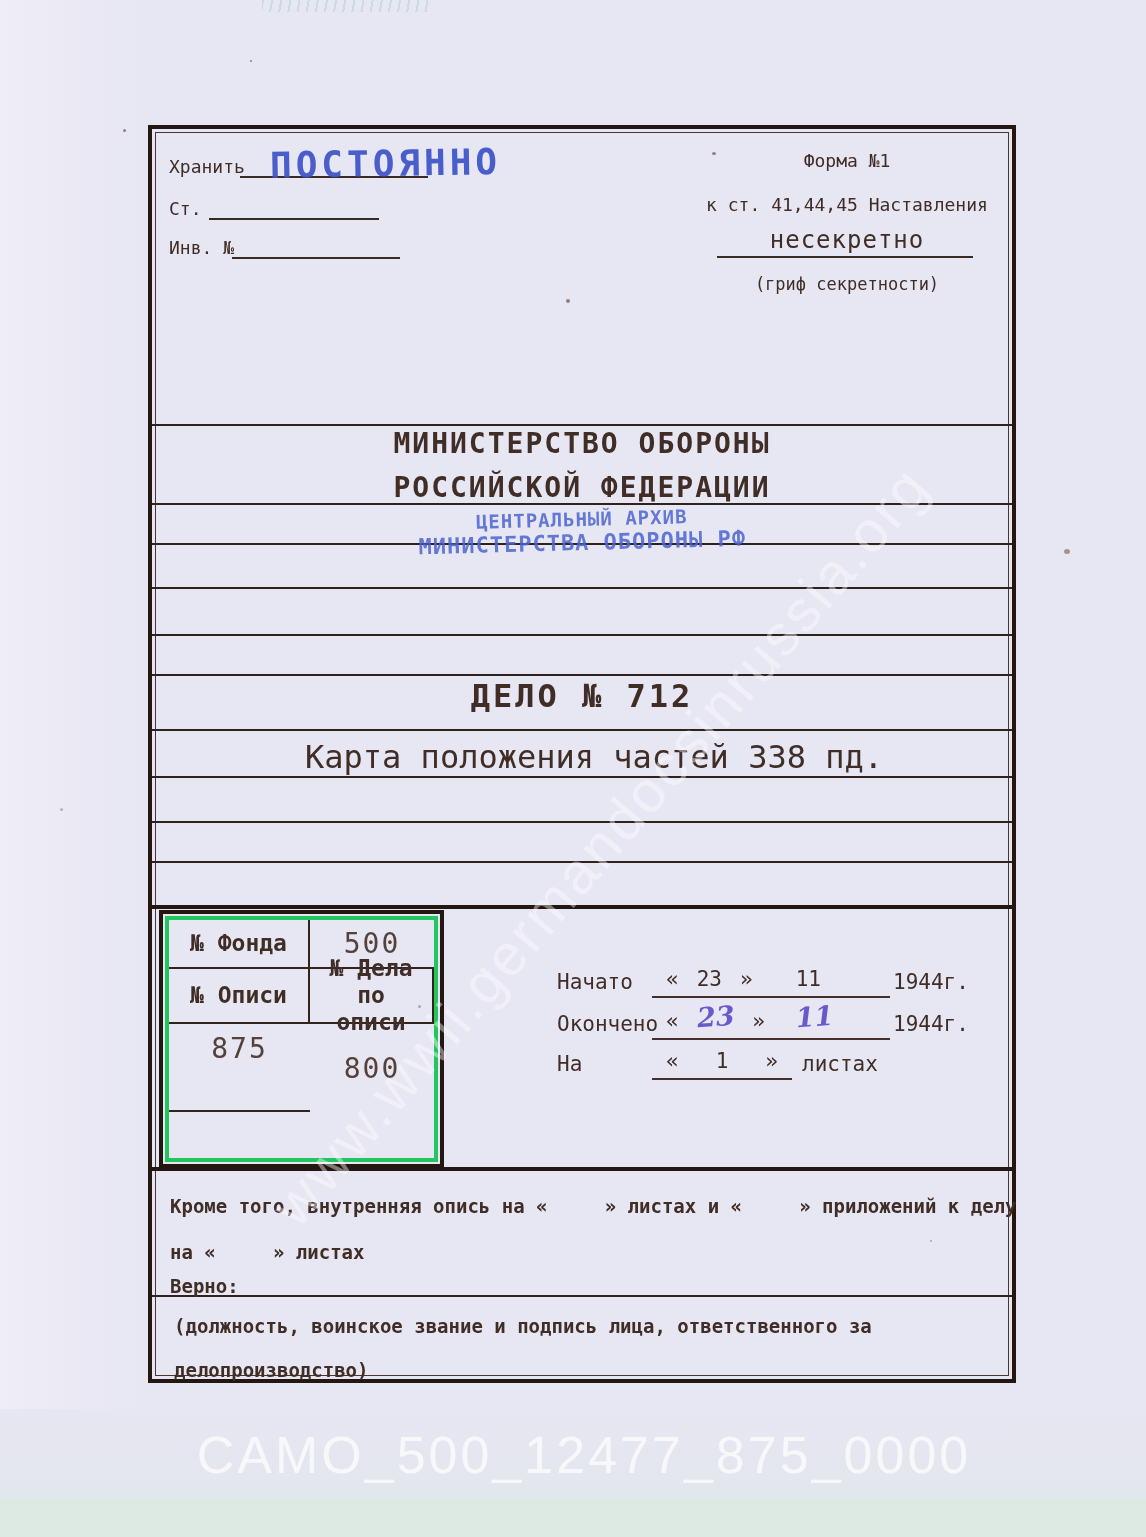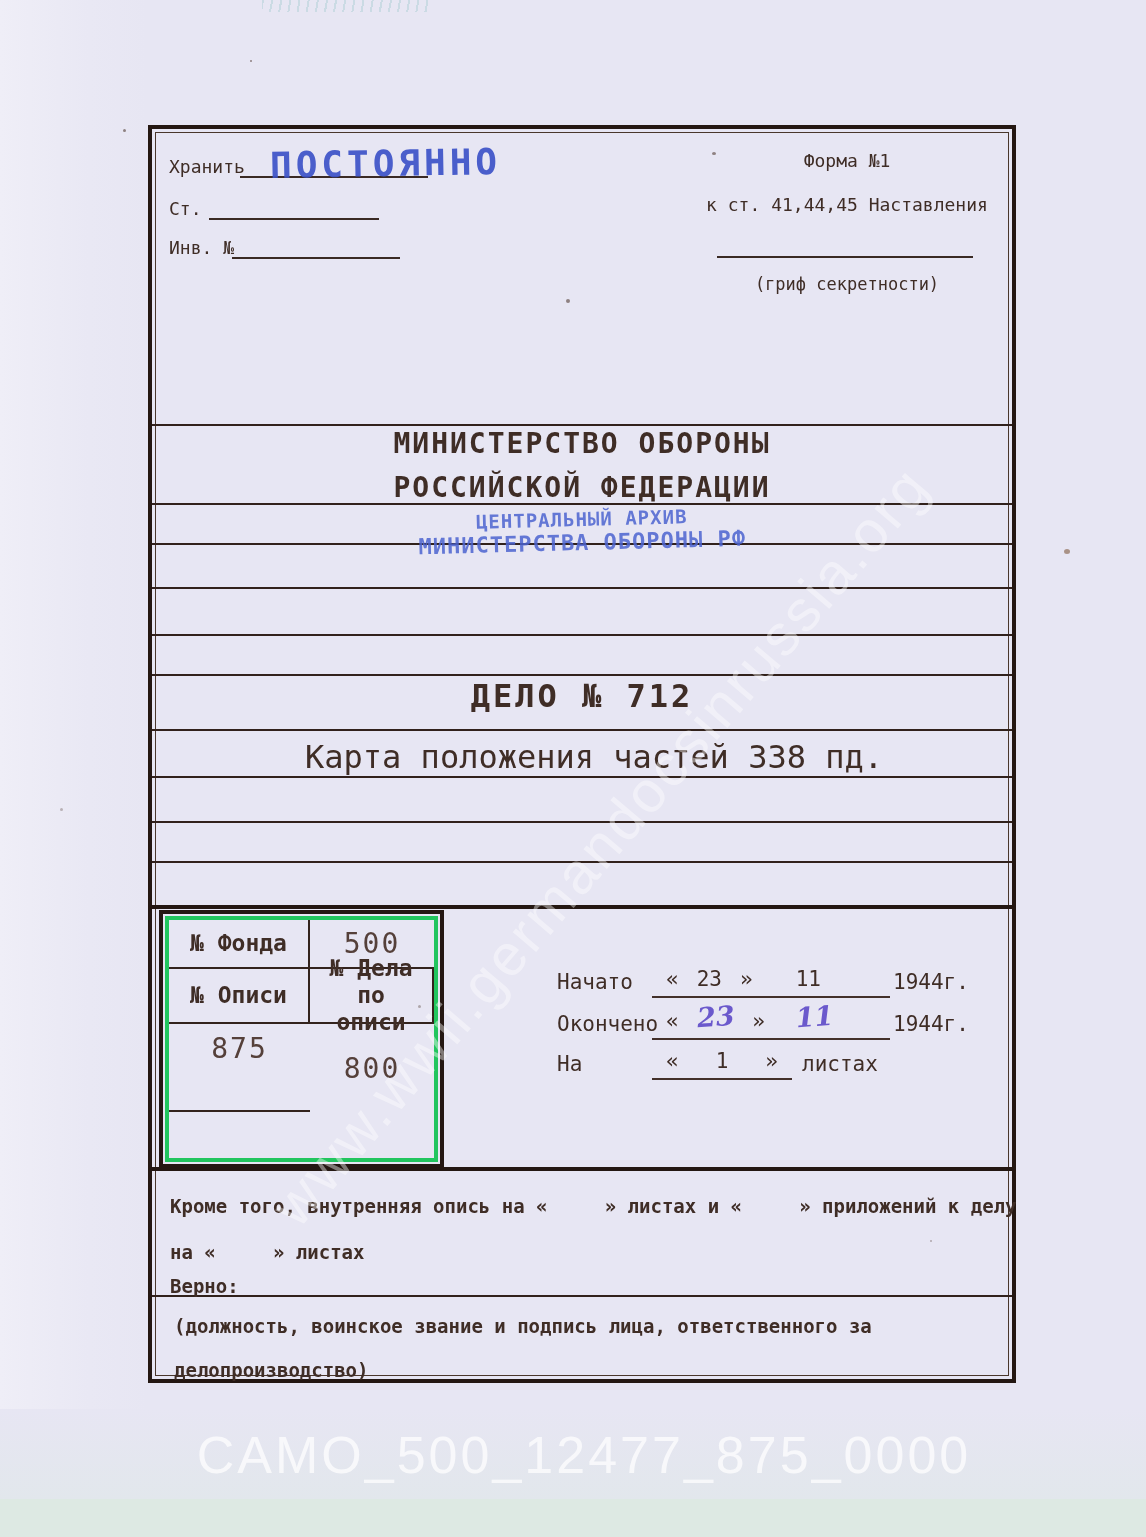--- a/index.html
+++ b/index.html
@@ -111,20 +111,21 @@
     <div class="t lbl" style="left:17px;top:28px">Хранить</div>
     <div class="uline" style="left:88px;top:47px;width:188px"></div>
     <div class="stamp-keep">ПОСТОЯННО</div>
     <div class="t lbl" style="left:17px;top:70px">Ст.</div>
     <div class="uline" style="left:57px;top:89px;width:170px"></div>
     <div class="t lbl" style="left:17px;top:109px">Инв. №</div>
     <div class="uline" style="left:80px;top:128px;width:168px"></div>
 
     <div class="t lbl ctrR" style="top:22px">Форма №1</div>
     <div class="t lbl ctrR" style="top:66px">к ст. 41,44,45 Наставления</div>
+    <div class="t secrecy ctrR" style="top:98px">несекретно</div>
     <div class="uline" style="left:565px;top:127px;width:256px"></div>
     <div class="t cap ctrR" style="top:146px">(гриф секретности)</div>
 
     <div class="t title ctr" style="top:299px">МИНИСТЕРСТВО ОБОРОНЫ</div>
     <div class="t title ctr" style="top:343px">РОССИЙСКОЙ ФЕДЕРАЦИИ</div>
 
     <div class="stamp-archive">
       <div class="l1">ЦЕНТРАЛЬНЫЙ АРХИВ</div>
       <div class="l2">МИНИСТЕРСТВА ОБОРОНЫ РФ</div>
     </div>

